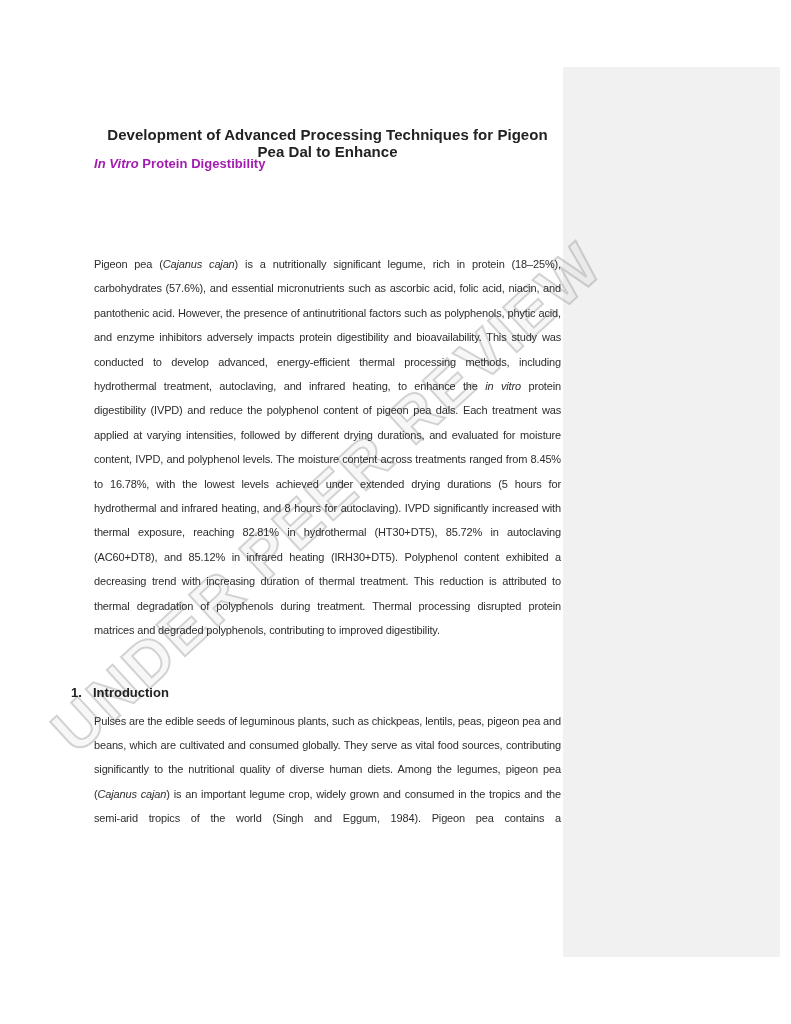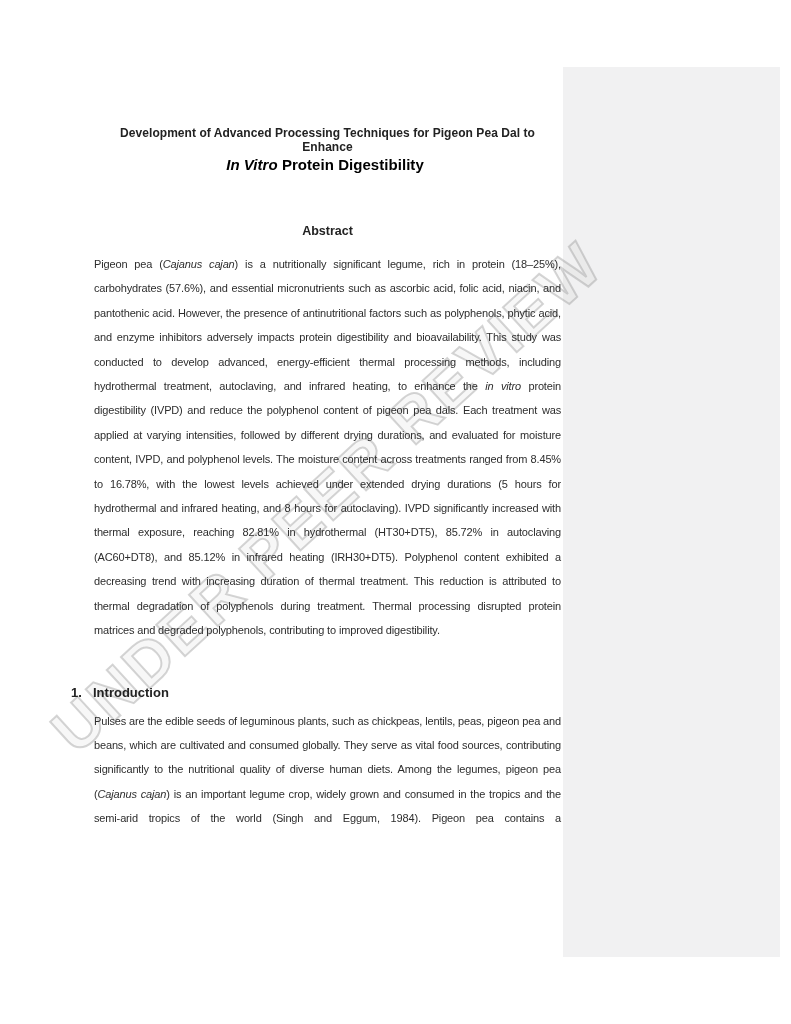--- a/index.html
+++ b/index.html
@@ -45,34 +45,34 @@
     width: 791px;
     height: 1024px;
     z-index: 2;
   }
   .title-line1 {
     position: absolute;
     left: 94px;
     top: 126px;
     width: 467px;
     text-align: center;
-    font-size: 12px;
+    font-size: 15px;
     font-weight: 700;
     color: #222222;
     letter-spacing: 0.05px;
   }
   .title-line2 {
     position: absolute;
     left: 94px;
     top: 156px;
     width: 462px;
-    text-align: center;
-    font-size: 15px;
+    text-align: left;
+    font-size: 13px;
     font-weight: 700;
-    color: #000000;
+    color: #a21caf;
     letter-spacing: 0.05px;
   }
   .abstract-heading {
     position: absolute;
     left: 94px;
     top: 224px;
     width: 467px;
     text-align: center;
     font-size: 12.5px;
     font-weight: 700;
@@ -125,21 +125,20 @@
   <div class="margin-panel"></div>
 
   <div class="watermark">UNDER PEER REVIEW</div>
 
   <div class="content">
 
     <div class="title-line1">Development of Advanced Processing Techniques for Pigeon Pea Dal to Enhance</div>
 
     <div class="title-line2"><span class="it">In Vitro</span><span> Protein Digestibility</span></div>
 
-    <div class="abstract-heading">Abstract</div>
 
     <div class="flow">
 
       <p class="body-par"><span>Pigeon pea (</span><span class="it">Cajanus cajan</span><span>) is a nutritionally significant legume, rich in protein (18–25%), carbohydrates (57.6%), and essential micronutrients such as ascorbic acid, folic acid, niacin, and pantothenic acid. However, the presence of antinutritional factors such as polyphenols, phytic acid, and enzyme inhibitors adversely impacts protein digestibility and bioavailability. This study was conducted to develop advanced, energy-efficient thermal processing methods, including hydrothermal treatment, autoclaving, and infrared heating, to enhance the </span><span class="it">in vitro</span><span> protein digestibility (IVPD) and reduce the polyphenol content of pigeon pea dals. Each treatment was applied at varying intensities, followed by different drying durations, and evaluated for moisture content, IVPD, and polyphenol levels. The moisture content across treatments ranged from 8.45% to 16.78%, with the lowest levels achieved under extended drying durations (5 hours for hydrothermal and infrared heating, and 8 hours for autoclaving). IVPD significantly increased with thermal exposure, reaching 82.81% in hydrothermal (HT30+DT5), 85.72% in autoclaving (AC60+DT8), and 85.12% in infrared heating (IRH30+DT5). Polyphenol content exhibited a decreasing trend with increasing duration of thermal treatment. This reduction is attributed to thermal degradation of polyphenols during treatment. Thermal processing disrupted protein matrices and degraded polyphenols, contributing to improved digestibility.</span></p>
 
 
       <div class="section-heading"><span class="section-number">1.</span><span>Introduction</span></div>
 
       <p class="body-par intro-par section-body"><span>Pulses are the edible seeds of leguminous plants, such as chickpeas, lentils, peas, pigeon pea and beans, which are cultivated and consumed globally. They serve as vital food sources, contributing significantly to the nutritional quality of diverse human diets. Among the legumes, pigeon pea (</span><span class="it">Cajanus cajan</span><span>) is an important legume crop, widely grown and consumed in the tropics and the semi-arid tropics of the world (Singh and Eggum, 1984). Pigeon pea contains a</span></p>
 

